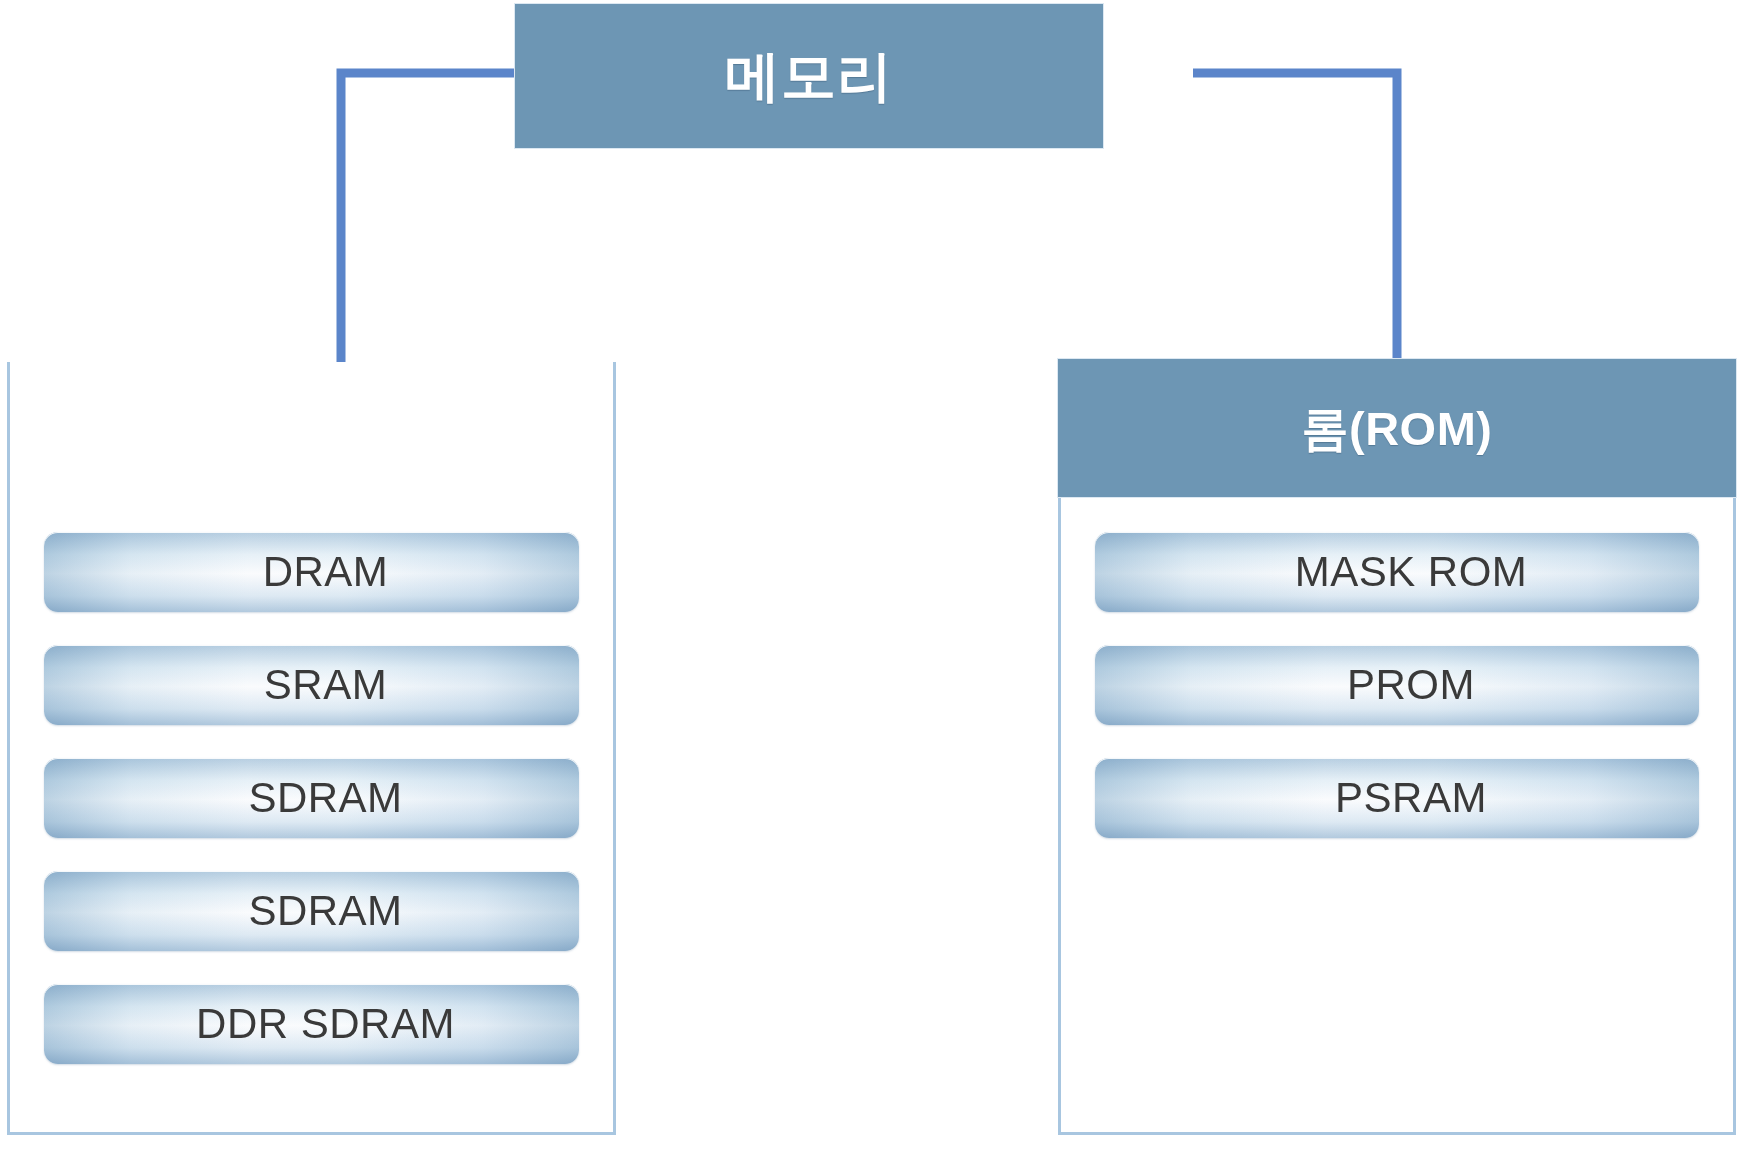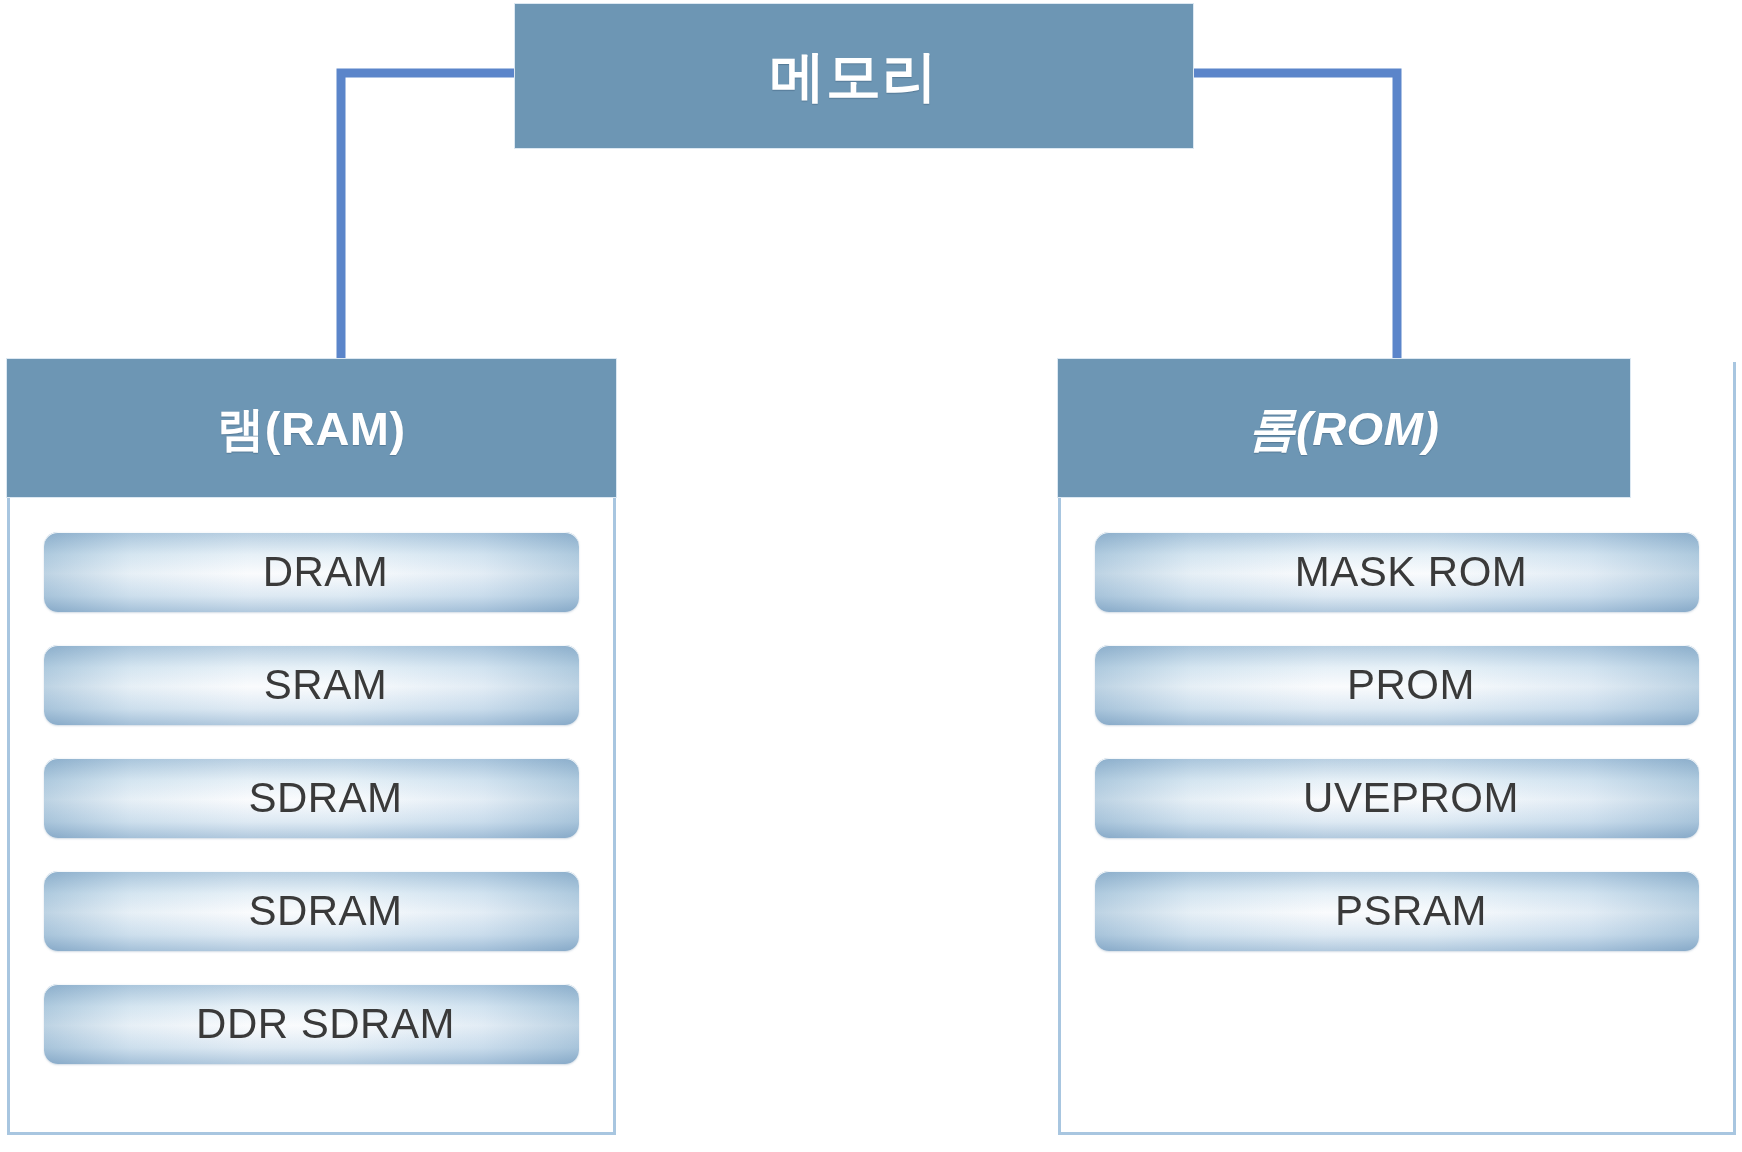--- a/index.html
+++ b/index.html
@@ -27,21 +27,21 @@
     width: 1742px;
     height: 1152px;
     pointer-events: none;
   }
 
   
   .root-box {
     position: absolute;
     left: 515px;
     top: 4px;
-    width: 678px;
+    width: 588px;
     height: 144px;
     background: #6d96b4;
     box-shadow: 0 0 0 1px #dce8f2;
     display: flex;
     align-items: center;
     justify-content: center;
   }
   .root-label {
     color: #ffffff;
     font-size: 55px;
@@ -67,21 +67,21 @@
     left: -3px;
     top: -3px;
     height: 138px;
     background: #6d96b4;
     box-shadow: 0 0 0 1px #dce8f2;
     display: flex;
     align-items: center;
     justify-content: center;
   }
   .branch.ram .branch-header { width: 609px; }
-  .branch.rom .branch-header { width: 572px; font-style: italic; }
+  .branch.rom .branch-header { width: 678px; }
 
   .branch-header-label {
     color: #ffffff;
     font-size: 47px;
     font-weight: bold;
     letter-spacing: 0.5px;
     line-height: 1;
     text-shadow: 0 1px 1px rgba(40,70,95,0.35);
   }
 
@@ -141,23 +141,20 @@
   <svg class="connector-layer" viewBox="0 0 1742 1152" width="1742" height="1152" xmlns="http://www.w3.org/2000/svg">
     <path d="M 515 73 L 341 73 L 341 362" fill="none" stroke="#5b85ca" stroke-width="9"></path>
     <path d="M 1193 73 L 1397 73 L 1397 362" fill="none" stroke="#5b85ca" stroke-width="9"></path>
   </svg>
 
   <div class="root-box">
     <span class="root-label">메모리</span>
   </div>
 
   <div class="branch ram">
-    <div class="branch-header">
-      <span class="branch-header-label">램(RAM)</span>
-    </div>
     <div class="item-list">
       <div class="leaf-item">
         <span class="leaf-label">DRAM</span>
       </div>
       <div class="leaf-item">
         <span class="leaf-label">SRAM</span>
       </div>
       <div class="leaf-item">
         <span class="leaf-label">SDRAM</span>
       </div>
@@ -175,21 +172,18 @@
       <span class="branch-header-label">롬(ROM)</span>
     </div>
     <div class="item-list">
       <div class="leaf-item">
         <span class="leaf-label">MASK ROM</span>
       </div>
       <div class="leaf-item">
         <span class="leaf-label">PROM</span>
       </div>
       <div class="leaf-item">
-        <span class="leaf-label">UVEPROM</span>
-      </div>
-      <div class="leaf-item">
         <span class="leaf-label">PSRAM</span>
       </div>
     </div>
   </div>
 
 </div>
 
 </body></html>

